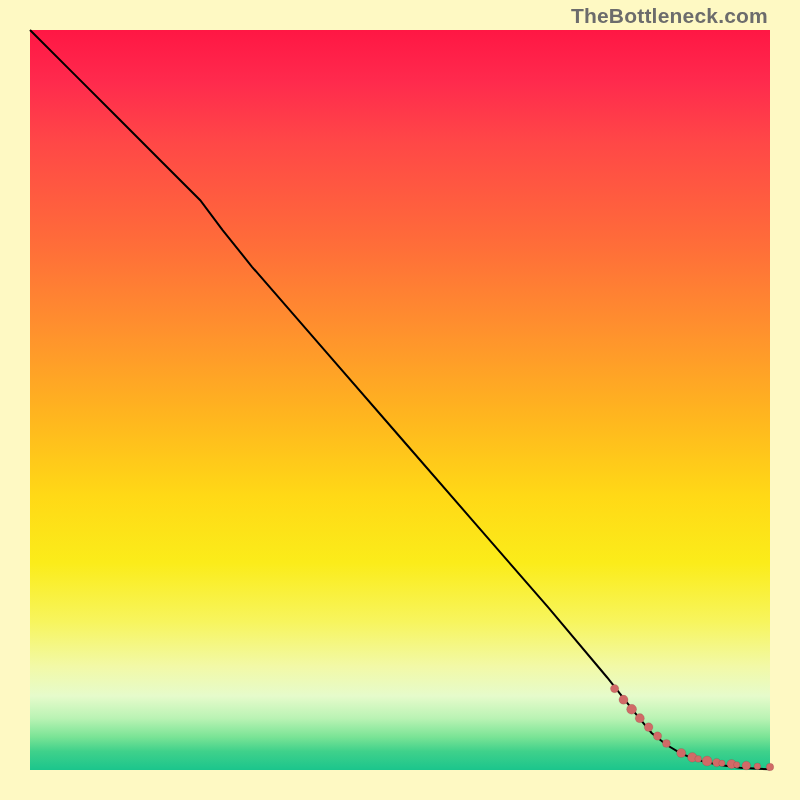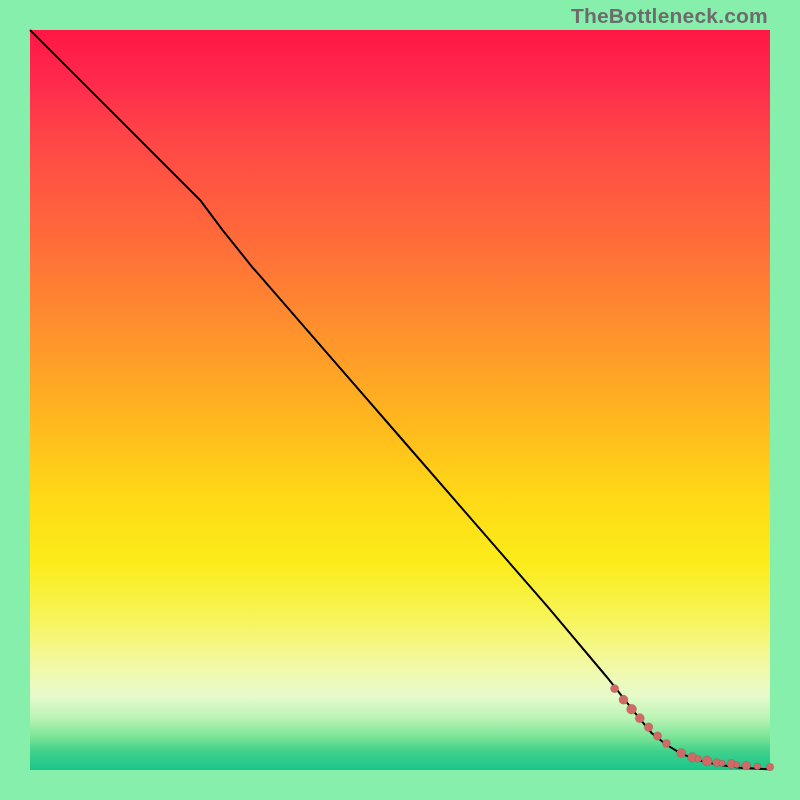--- a/index.html
+++ b/index.html
@@ -7,21 +7,21 @@
     padding: 0;
     width: 800px;
     height: 800px;
     overflow: hidden;
     background: #000;
   }
   .stage {
     position: relative;
     width: 800px;
     height: 800px;
-    background: #86efac;
+    background: #fef9c3;
   }
   .plot-area {
     position: absolute;
     left: 30px;
     top: 30px;
     width: 740px;
     height: 740px;
     
     background: linear-gradient(
       to bottom,

